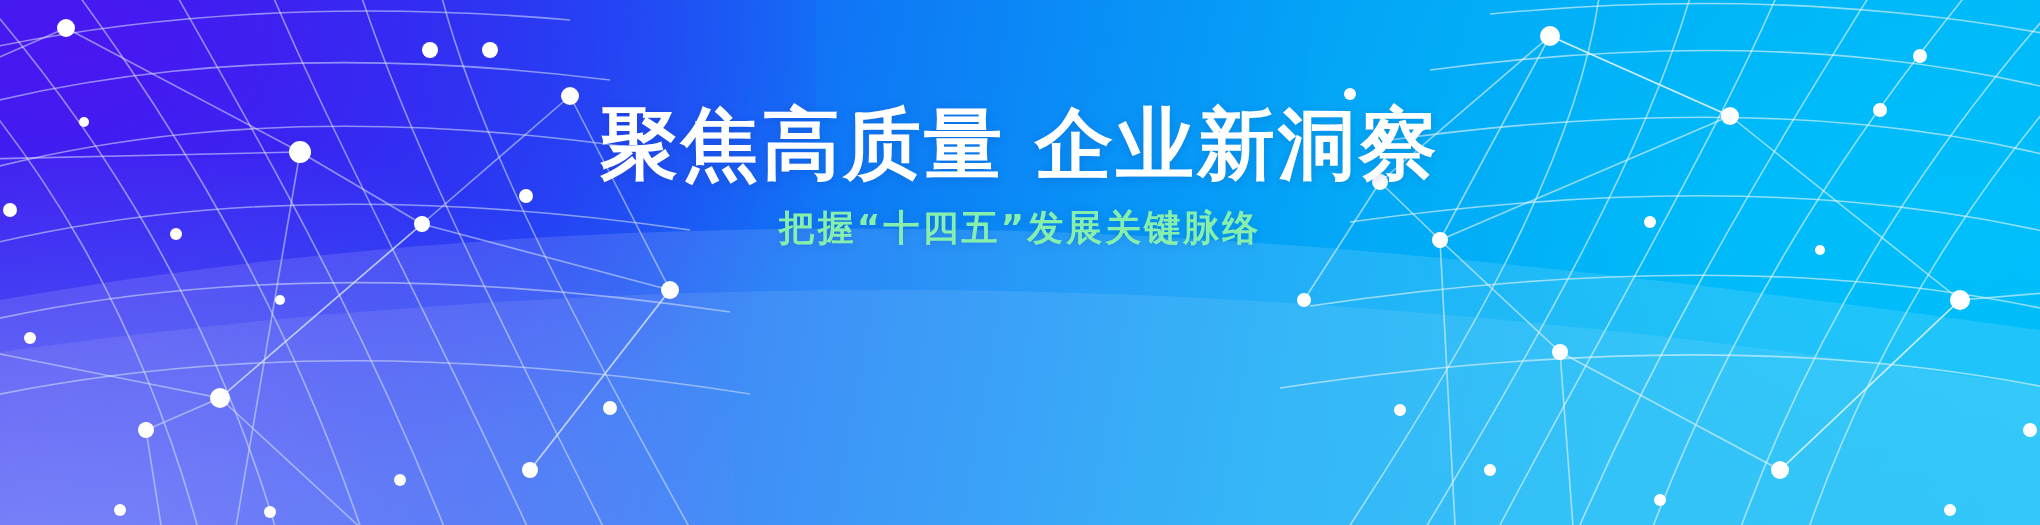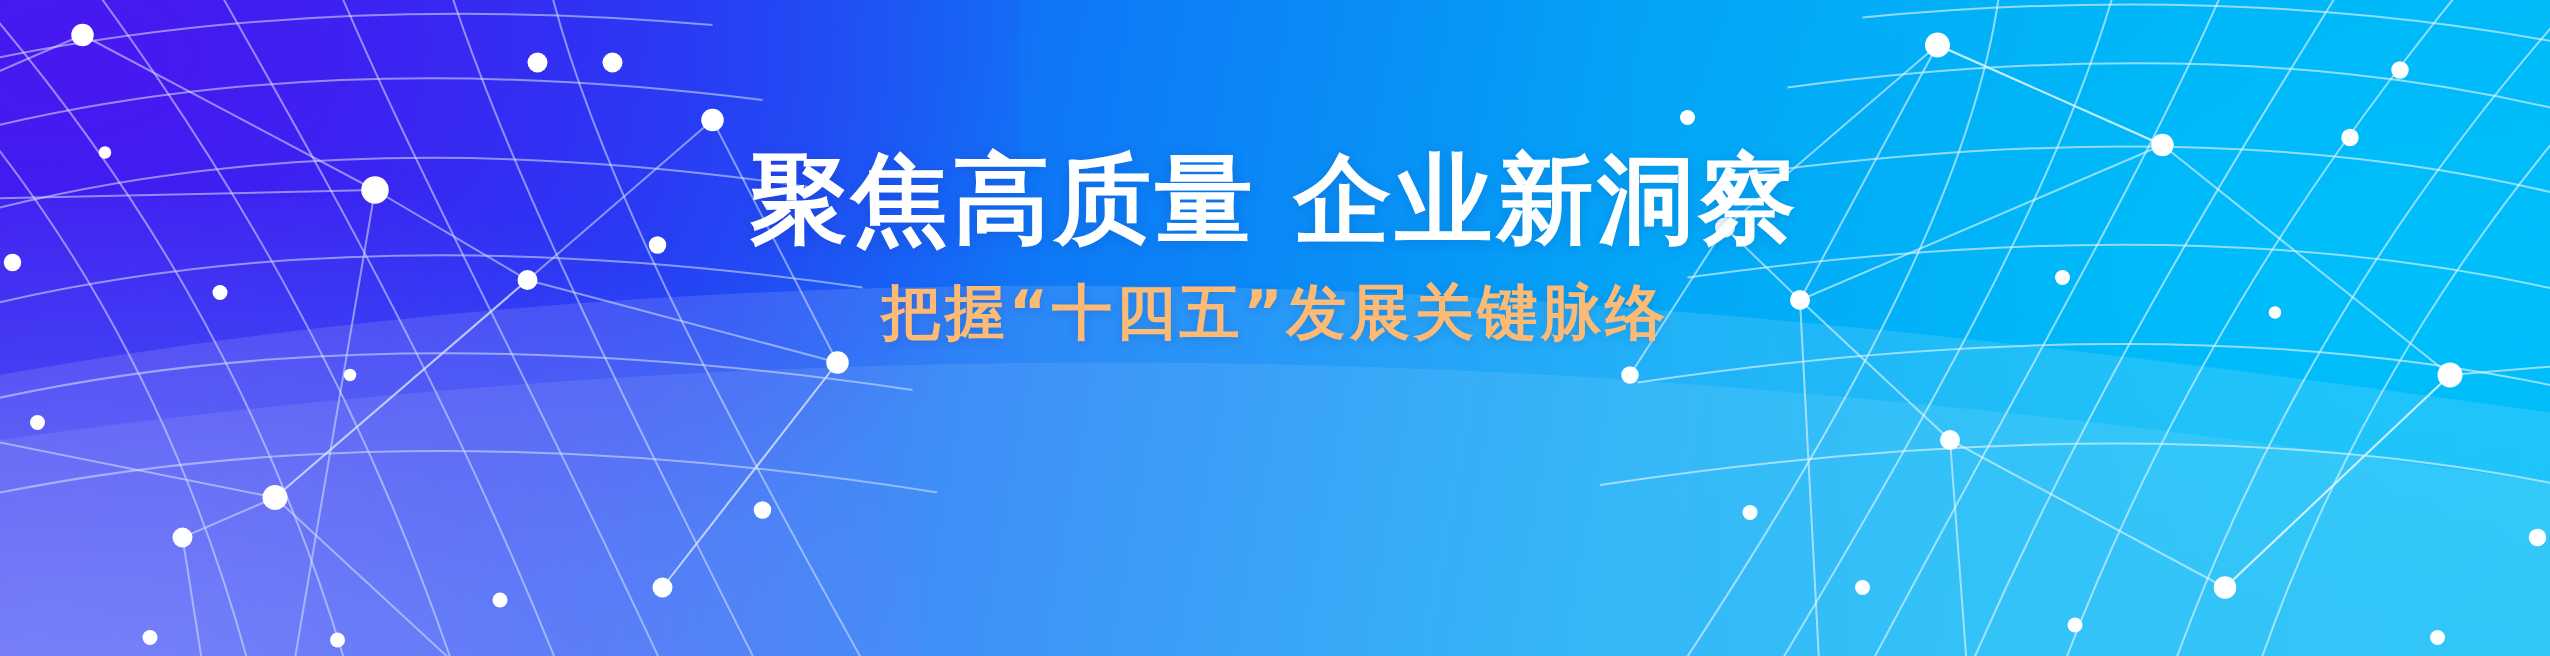--- a/index.html
+++ b/index.html
@@ -87,33 +87,33 @@
   
   .text-block {
     position: absolute;
     left: 0;
     right: 0;
     top: 104px;
     text-align: center;
     z-index: 6;
   }
   .headline {
-    margin: 16px;
+    margin: 0;
     color: #ffffff;
     font-size: 78px;
     font-weight: bold;
     letter-spacing: 3px;
     line-height: 1.05;
     white-space: nowrap;
     text-shadow: 0 2px 10px rgba(10,40,140,0.18);
   }
   .subhead {
     margin: 22px 0 0 0;
-    color: #fdba74;
-    font-size: 48px;
+    color: #86efac;
+    font-size: 36px;
     font-weight: bold;
     letter-spacing: 3px;
     line-height: 1.1;
     white-space: nowrap;
     text-shadow: 0 2px 8px rgba(10,40,140,0.16);
   }
 </style>
 </head>
 <body>
 

